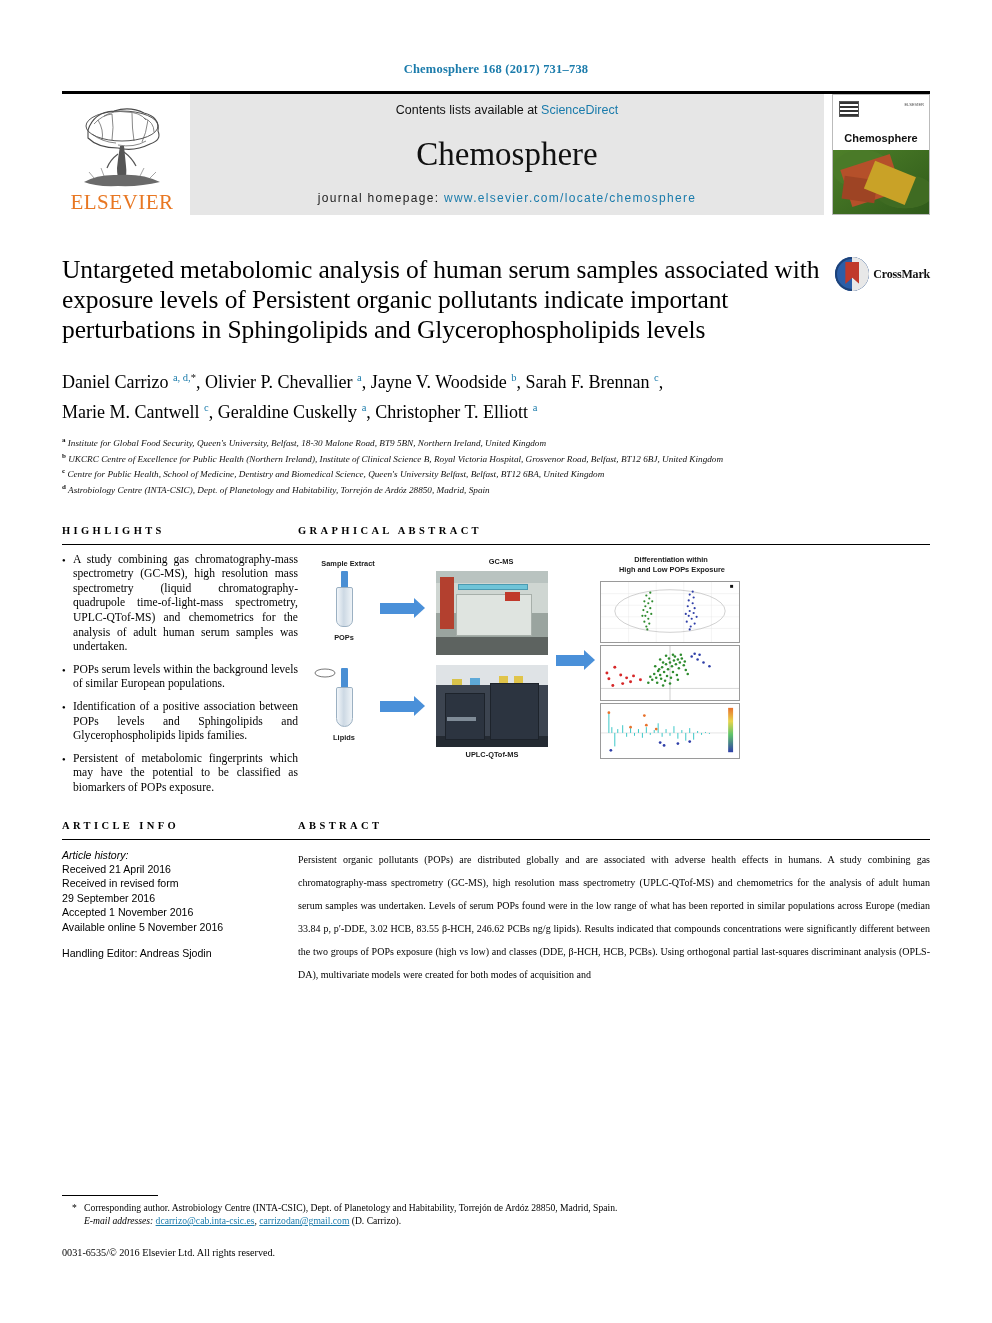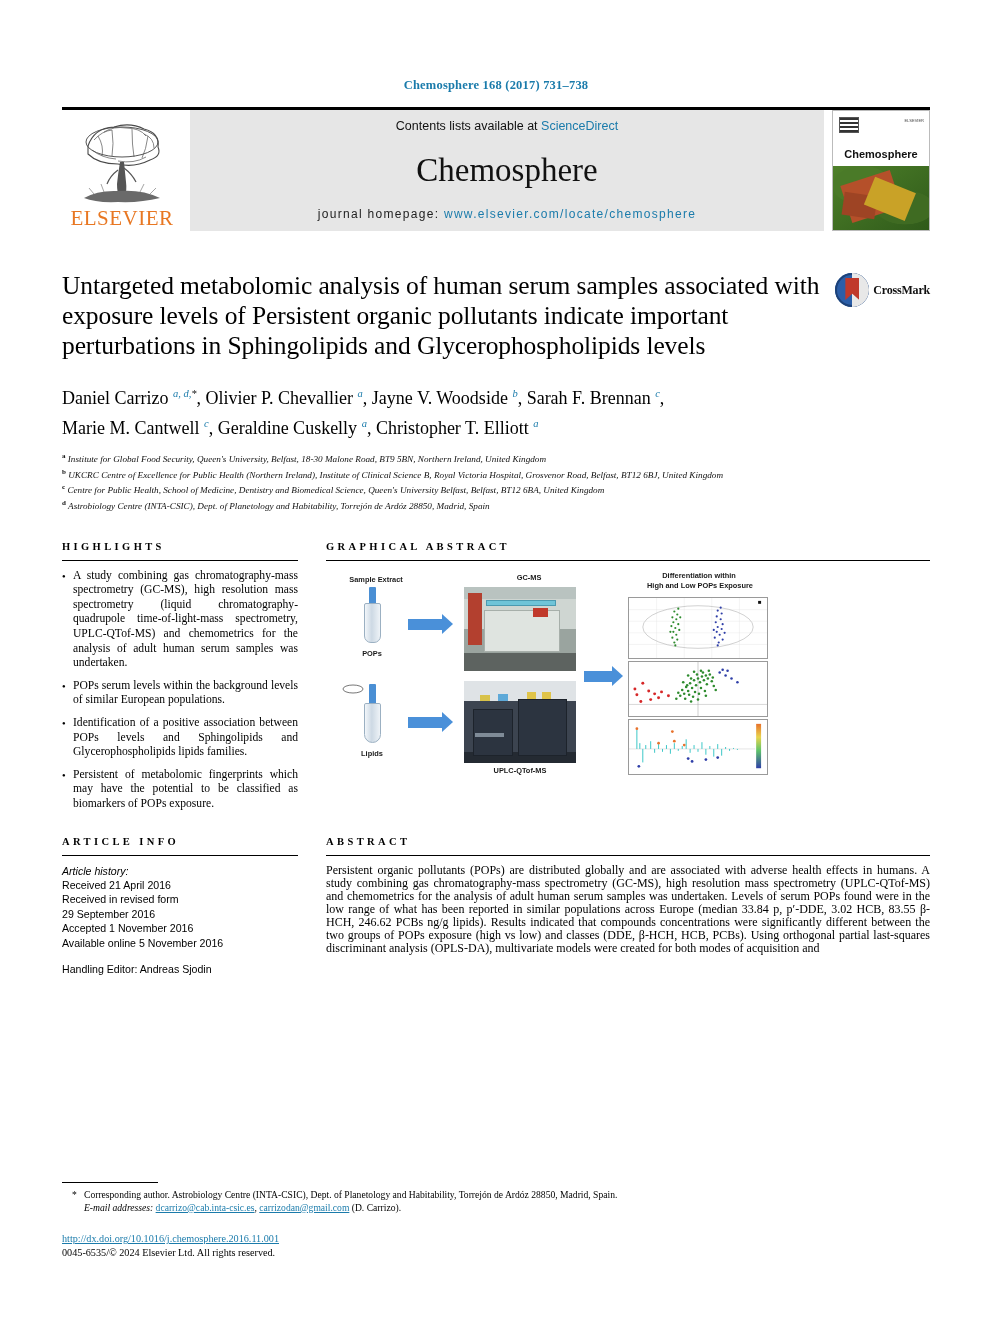--- a/index.html
+++ b/index.html
@@ -14,21 +14,21 @@
   }
   .page { position:relative; width:992px; height:1323px; padding: 0; }
 
   
   .runhead {
     text-align:center;
     color:#1a7bab;
     font-family:"Liberation Serif", serif;
     font-size:12.5px;
     font-weight:bold;
-    padding-top:78px;
+    padding-top:62px;
     letter-spacing:0.2px;
   }
 
   
   .masthead {
     margin: 14px 62px 0 62px;
     border-top: 3px solid #000;
     display:flex;
     align-items:stretch;
     height: 124px;
@@ -164,38 +164,37 @@
     letter-spacing:-0.2px;
   }
 
   
   .authors {
     margin: 20px 62px 0 62px;
     font-family:"Liberation Serif", serif;
     font-size:18px;
     line-height:25px;
   }
-  .authors sup { font-size:10.5px; color:#1a7bab; vertical-align:super;font-style:italic; }
+  .authors sup { font-size:10.5px; color:#1a7bab; vertical-align:super; }
   .authors sup.star { color:#111; }
 
   .affils {
     margin: 9px 62px 0 62px;
     font-family:"Liberation Serif", serif;
     font-style:italic;
     font-size:9.2px;
     line-height:12.6px;
     color:#111;
   }
   .affils sup { font-style:normal; font-weight:bold; font-size:7px; vertical-align:super; }
 
   
   .cols {
     margin: 28px 62px 0 62px;
     display:flex;
-    gap: 28px;
   }
   .col-left { flex:0 0 236px; width:236px; }
   .col-right { flex:1 1 auto; }
 
   .sechead {
     font-family:"Liberation Serif", serif;
     font-weight:bold;
     font-size:10.5px;
     letter-spacing:3.4px;
     text-transform:uppercase;
@@ -299,22 +298,22 @@
   .artinfo {
     font-family:Liberation Sans, sans-serif;
     font-size:10.6px;
     line-height:14.4px;
   }
   .artinfo .ital { font-style:italic; }
   .artinfo .block { margin-bottom:12px; }
 
   .abstract {
     font-family:"Liberation Serif", serif;
-    font-size:12px;
-    line-height:13px;
+    font-size:10px;
+    line-height:23px;
     text-align:justify;
   }
 
   
   .footnotes {
     position:absolute;
     left:62px; right:62px; bottom:64px;
   }
   .fn-rule { width:96px; border-top:1px solid #000; margin-bottom:5px; }
   .fn {
@@ -699,18 +698,17 @@
     <div class="fn">
       <span class="star">*</span>
       <span>Corresponding author. Astrobiology Centre (INTA-CSIC), Dept. of Planetology and Habitability, Torrejón de Ardóz 28850, Madrid, Spain.</span>
       <br>
       <span class="ital">E-mail addresses:</span>
       <a href="#" class="link">dcarrizo@cab.inta-csic.es</a>,
       <a href="#" class="link">carrizodan@gmail.com</a>
       <span>(D. Carrizo).</span>
     </div>
     <div class="doi">
-      <div><a href="#" class="url">http://dx.doi.org/10.1016/j.chemosphere.2016.11.001</a></div>
-      <div>0045-6535/© 2024 Elsevier Ltd. All rights reserved.</div>
+      <div>0031-6535/© 2016 Elsevier Ltd. All rights reserved.</div>
     </div>
   </div>
 
 </div>
 
 </body></html>

